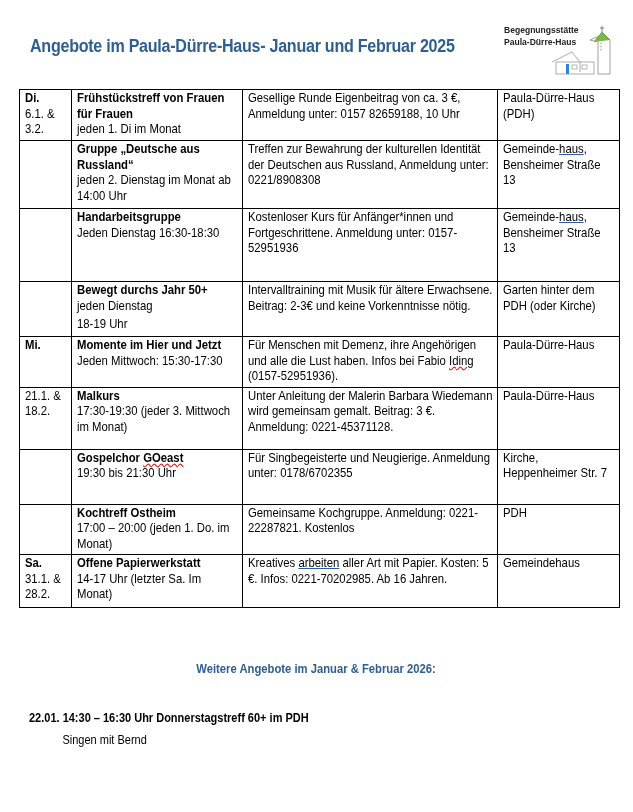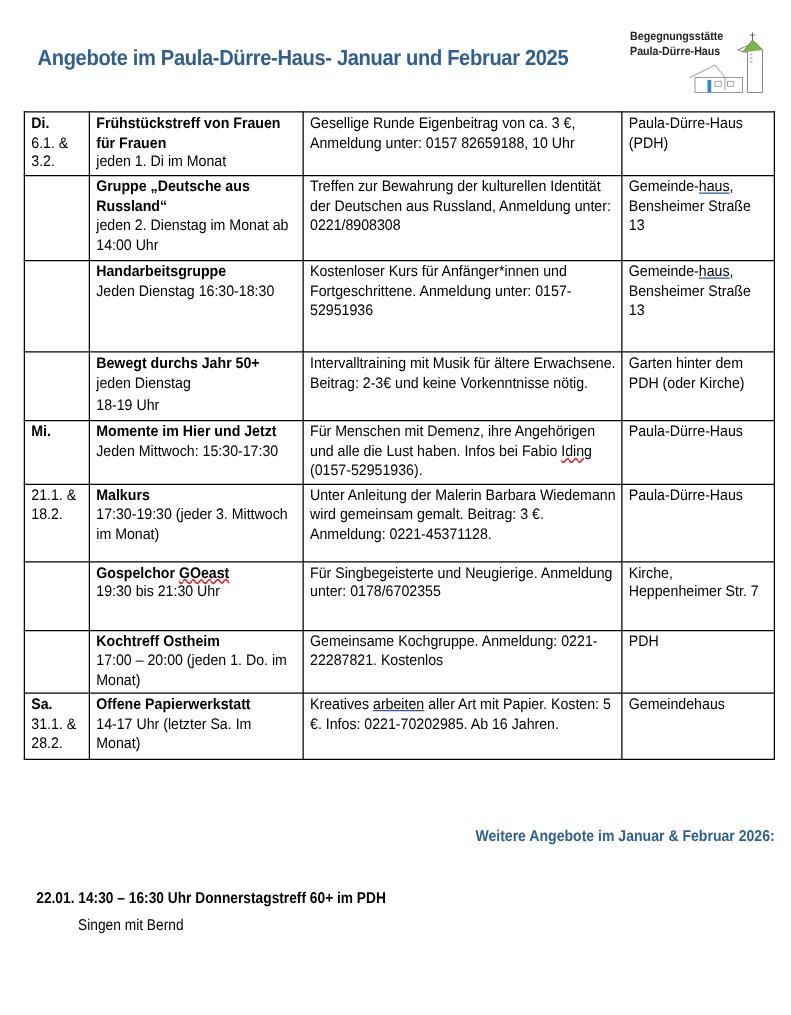--- a/index.html
+++ b/index.html
@@ -12,21 +12,21 @@
                  color: #222; transform: scaleX(0.9); transform-origin: left top; white-space: nowrap; }
     .logo svg { position: absolute; left: 0; top: 0; }
     table.offers { position: absolute; left: 19px; top: 89px; width: 601px; border-collapse: collapse; table-layout: fixed; }
     table.offers td { border: 1.5px solid #000; vertical-align: top; padding: 1px 5px 2px 5px;
                       font-size: 12.2px; line-height: 15.5px; }
     table.offers td span.inner { display: inline-block; transform: scaleX(0.93); transform-origin: left top; width: 108%; }
     .c1 { width: 48px; } .c2 { width: 159px; } .c3 { width: 236px; } .c4 { width: 113px; }
     .b { font-weight: bold; }
     .ul-blue { text-decoration: underline; text-decoration-color: #2b5aa8; }
     .ul-red { text-decoration: underline wavy; text-decoration-color: #d22; }
-    .more-title { position: absolute; left: 0; width: 633px; top: 662px; text-align: right; font-size: 12.5px; font-weight: bold;
+    .more-title { position: absolute; left: 0; width: 633px; top: 662px; text-align: center; font-size: 12.5px; font-weight: bold;
                   color: #2f5e91; }
     .more-title span { display: inline-block; transform: scaleX(0.9); }
     .more-list { position: absolute; left: 29px; top: 708px; width: 590px; }
     .ev-line { font-size: 12.5px; line-height: 21.5px; font-weight: bold; white-space: nowrap;
                transform: scaleX(0.88); transform-origin: left top; }
     .ev-note { font-size: 12.5px; line-height: 21.5px; padding-left: 38px; white-space: nowrap;
                transform: scaleX(0.88); transform-origin: left top; }
   </style>
 </head>
 <body>

